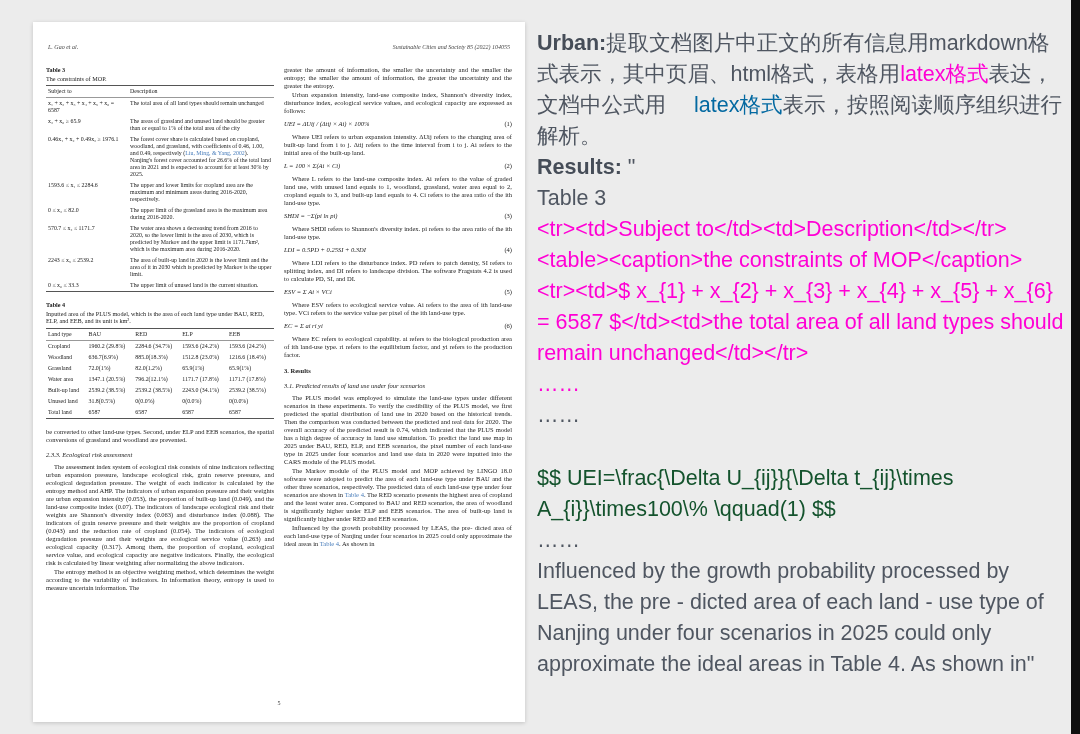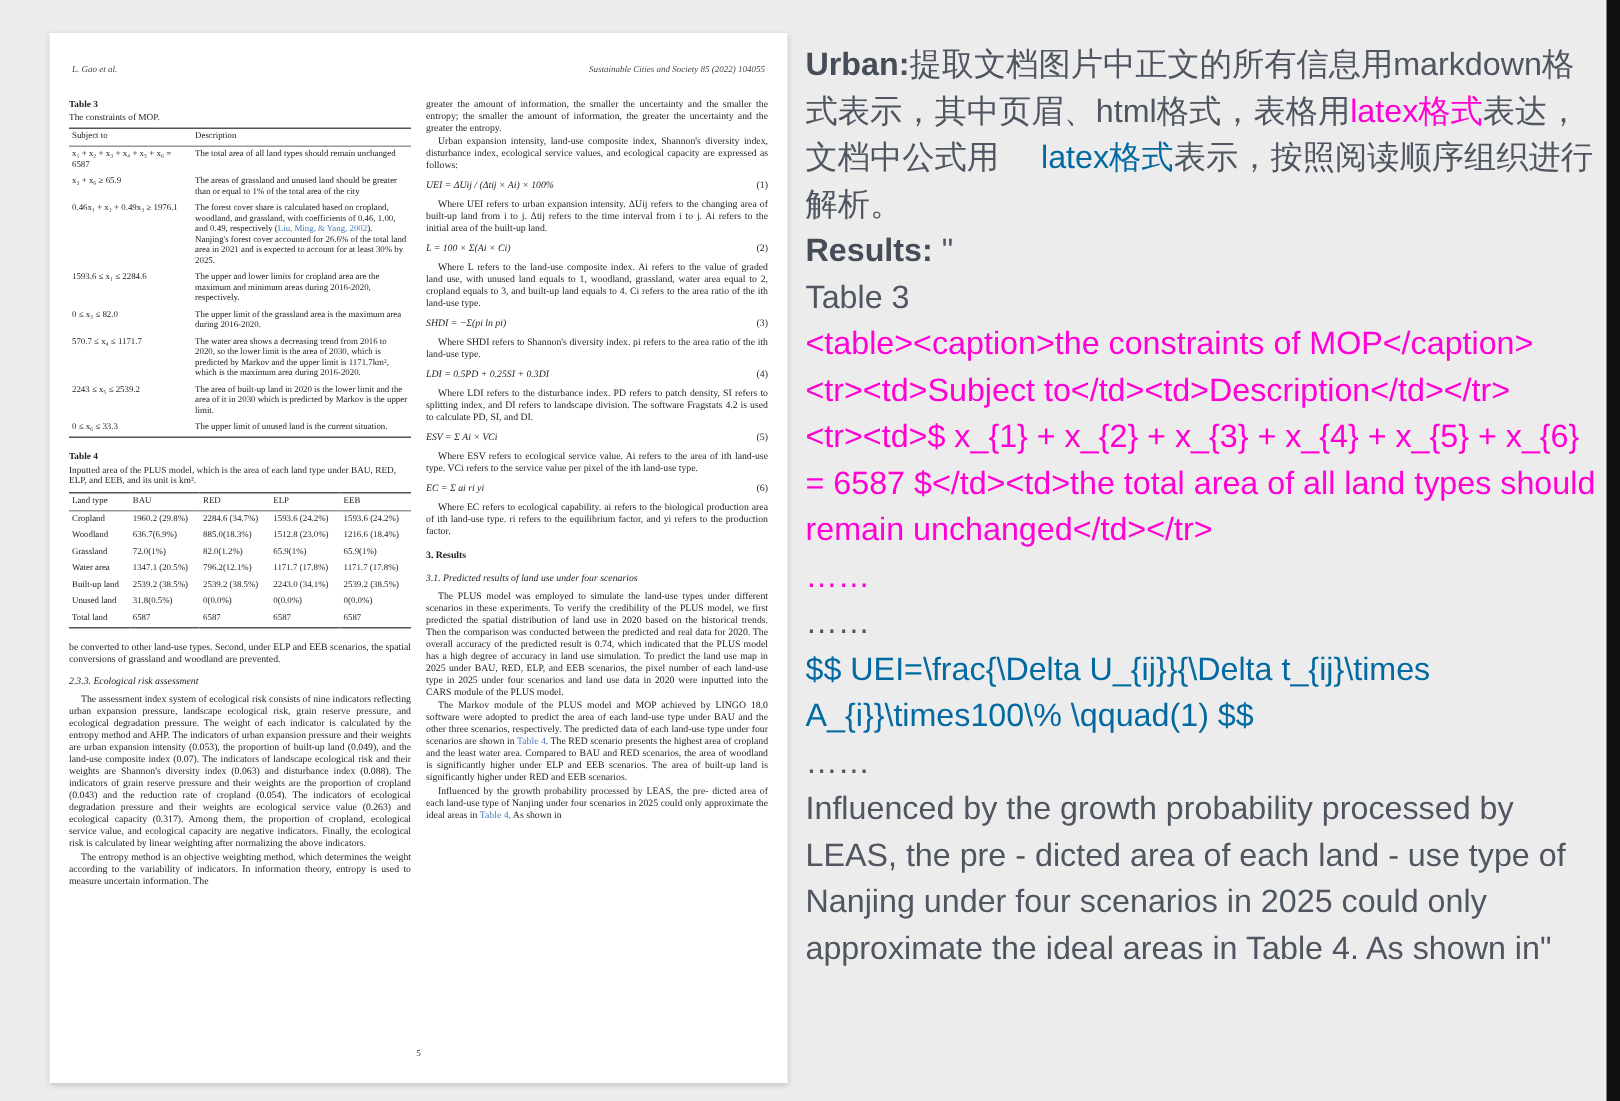--- a/index.html
+++ b/index.html
@@ -44,21 +44,21 @@
   .prompt-panel{
     position:absolute;left:537px;top:28px;width:531px;
     font-size:21.5px;line-height:31px;color:#4f5661;
   }
   .prompt-panel b{font-weight:bold;color:#464d58;}
   .hl-html{color:#ff00d5;}
   .hl-latex{color:#0369a1;margin-left:28px;}
   .seg{white-space:pre-wrap;}
   .seg-plain{color:#4f5661;}
   .seg-html{color:#ff00d5;}
-  .seg-latex{color:#0369a1;}
+  .seg-latex{color:#14532d;margin-top:32px;}
   
   .right-strip{position:absolute;right:0;top:0;width:9px;height:734px;background:#101010;}
 </style>
 </head>
 <body>
 
 <div class="doc-page">
   <div class="doc-header">
     <span>L. Gao et al.</span>
     <span>Sustainable Cities and Society 85 (2022) 104055</span>
@@ -229,22 +229,22 @@
 
 <div class="prompt-panel">
   <div>
     <b>Urban:</b><span>提取文档图片中正文的所有信息用markdown格式表示，其中页眉、html格式，表格用</span><span class="hl-html">latex格式</span><span>表达，文档中公式用</span><span class="hl-latex">latex格式</span><span>表示，按照阅读顺序组织进行解析。</span>
   </div>
   <div>
     <b>Results:</b><span> "</span>
   </div>
   <div id="respbody">
       <div class="seg seg-plain">Table 3</div>
+      <div class="seg seg-html">&lt;tr&gt;&lt;td&gt;Subject to&lt;/td&gt;&lt;td&gt;Description&lt;/td&gt;&lt;/tr&gt;</div>
       <div class="seg seg-html">&lt;table&gt;&lt;caption&gt;the constraints of MOP&lt;/caption&gt;</div>
-      <div class="seg seg-html">&lt;tr&gt;&lt;td&gt;Subject to&lt;/td&gt;&lt;td&gt;Description&lt;/td&gt;&lt;/tr&gt;</div>
       <div class="seg seg-html">&lt;tr&gt;&lt;td&gt;$ x_{1} + x_{2} + x_{3} + x_{4} + x_{5} + x_{6} = 6587 $&lt;/td&gt;&lt;td&gt;the total area of all land types should remain unchanged&lt;/td&gt;&lt;/tr&gt;</div>
       <div class="seg seg-html">……</div>
       <div class="seg seg-plain">……</div>
       <div class="seg seg-latex">$$ UEI=\frac{\Delta U_{ij}}{\Delta t_{ij}\times A_{i}}\times100\% \qquad(1) $$</div>
       <div class="seg seg-plain">……</div>
       <div class="seg seg-plain">Influenced by the growth probability processed by LEAS, the pre - dicted area of each land - use type of Nanjing under four scenarios in 2025 could only approximate the ideal areas in Table 4. As shown in"</div>
     </div>
 </div>
 
 <div class="right-strip"></div>

